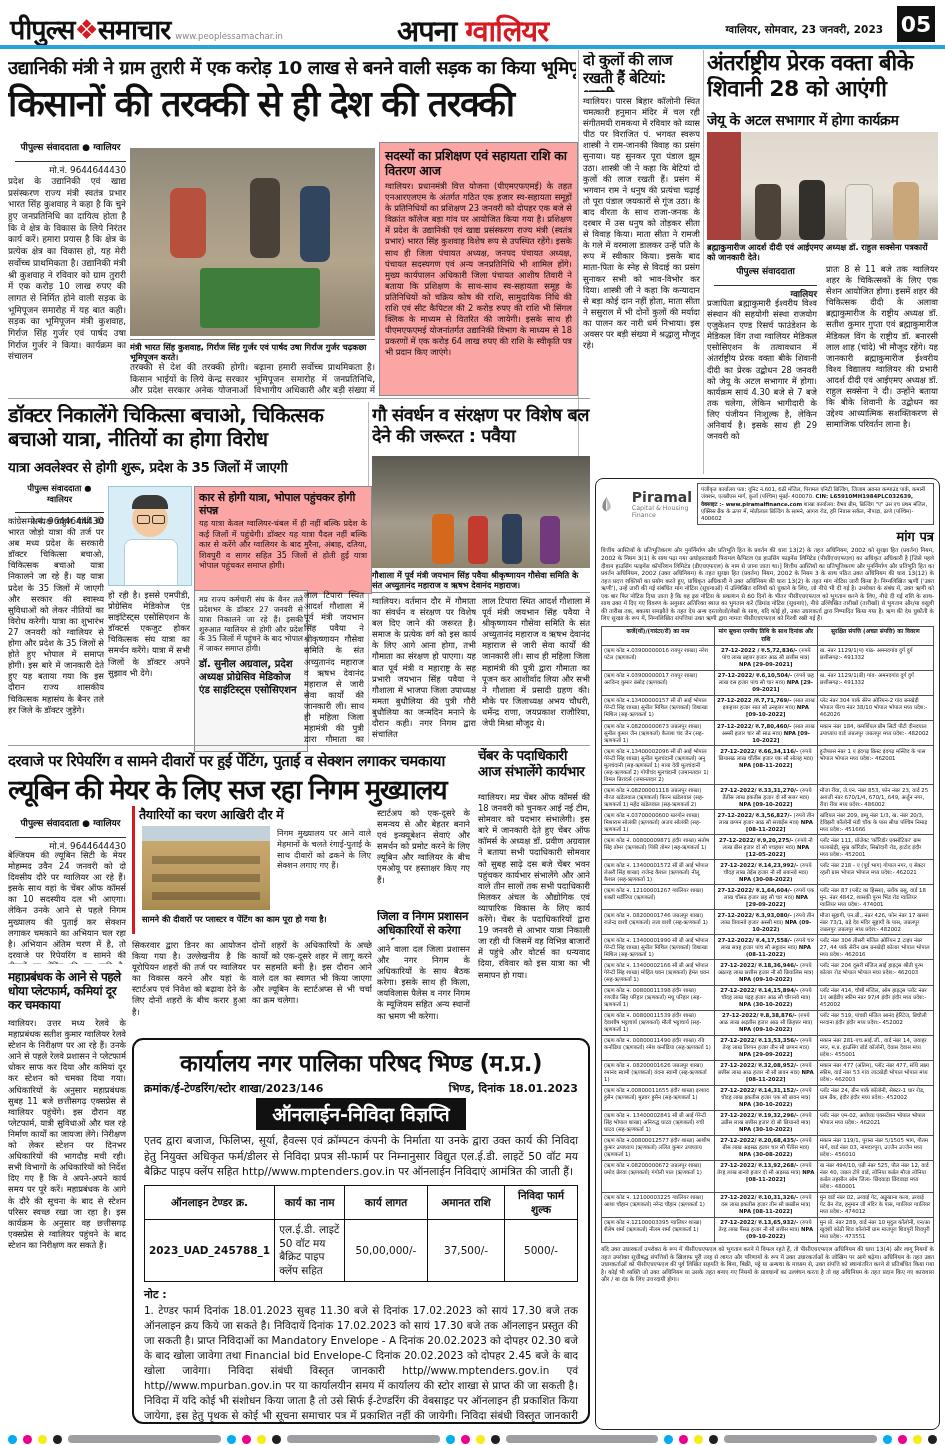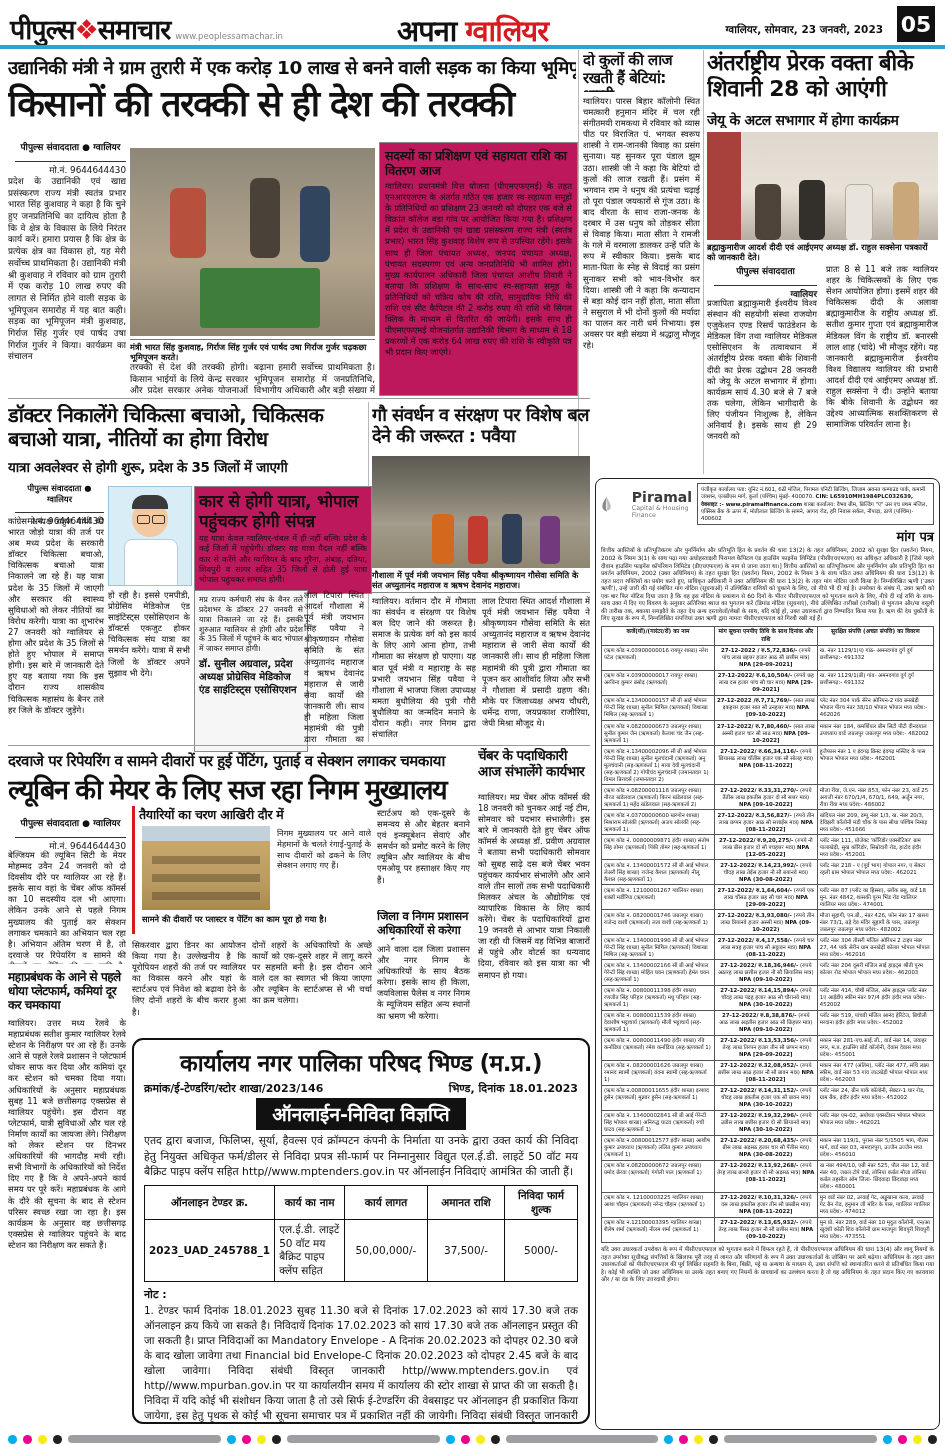--- a/index.html
+++ b/index.html
@@ -25,21 +25,21 @@
   .ed-center{font-size:29px;font-weight:bold;letter-spacing:-1px;white-space:nowrap;}
   .dateline{font-size:10.5px;font-weight:bold;white-space:nowrap;}
   .pagebox{width:38px;height:36px;background:#111;color:#fff;font-size:22px;font-weight:bold;
            display:flex;align-items:center;justify-content:center;}
   .bluebar{background:#2aa3dc;}
   
   .h-kicker{font-size:18.5px;font-weight:bold;white-space:nowrap;overflow:hidden;letter-spacing:-0.5px;}
   .h-lead{font-size:36px;font-weight:bold;white-space:nowrap;overflow:hidden;letter-spacing:-1.5px;}
   .h-med{font-weight:bold;line-height:1.18;letter-spacing:-0.5px;}
   .subhead{font-weight:bold;letter-spacing:-0.3px;}
-  .boxed{border:1px solid #8a8a8a;background:#be185d;}
+  .boxed{border:1px solid #8a8a8a;background:#fca5a5;}
   
   .tender{border:2.5px solid #111;background:#fff;}
   .tender h1{font-size:23px;margin:0;text-align:center;font-weight:bold;letter-spacing:-0.5px;}
   .tender .refrow{display:flex;justify-content:space-between;font-size:11px;font-weight:bold;}
   .tender .titlebox{background:#111;color:#fff;display:inline-block;padding:3px 16px;font-size:19px;font-weight:bold;}
   .tender p{font-size:10.8px;line-height:1.45;margin:0;}
   .ttab{border-collapse:collapse;width:100%;font-size:10.5px;}
   .ttab th,.ttab td{border:1.5px solid #111;padding:3px 4px;text-align:center;vertical-align:middle;line-height:1.3;}
   
   .ad{border:1.5px solid #222;border-radius:8px;background:#fff;}
@@ -132,21 +132,21 @@
   </div>
   <div class="abs body-sm jus clip" style="left:8px;top:516px;width:96px;height:226px;">कांग्रेस अध्यक्ष राहुल गांधी की भारत जोड़ो यात्रा की तर्ज पर अब मध्य प्रदेश के सरकारी डॉक्टर चिकित्सा बचाओ, चिकित्सक बचाओ यात्रा निकालने जा रहे हैं। यह यात्रा प्रदेश के 35 जिलों में जाएगी और सरकार की स्वास्थ्य सुविधाओं को लेकर नीतियों का विरोध करेगी। यात्रा का शुभारंभ 27 जनवरी को ग्वालियर से होगा और प्रदेश के 35 जिलों से होते हुए भोपाल में समाप्त होगी। इस बारे में जानकारी देते हुए यह बताया गया कि इस दौरान राज्य शासकीय चिकित्सक महासंघ के बैनर तले हर जिले के डॉक्टर जुड़ेंगे।</div>
   <div class="abs clip" style="left:108px;top:486px;width:82px;height:98px;background:#d9edf7;border:1px solid #9cc4da;">
     <div class="abs" style="left:23px;top:14px;width:36px;height:36px;background:#f3c9a2;border-radius:50%;"></div>
     <div class="abs" style="left:23px;top:8px;width:36px;height:14px;background:#3a3a3a;border-radius:12px 12px 0 0;"></div>
     <div class="abs" style="left:28px;top:28px;width:11px;height:7px;border:1.5px solid #333;border-radius:2px;"></div>
     <div class="abs" style="left:43px;top:28px;width:11px;height:7px;border:1.5px solid #333;border-radius:2px;"></div>
     <div class="abs" style="left:15px;top:52px;width:52px;height:46px;background:#fff;border:1px solid #b9cdd9;border-radius:8px 8px 0 0;"></div>
   </div>
   <div class="abs boxed clip" style="left:194px;top:486px;width:168px;height:98px;padding:4px;">
-    <div class="subhead" style="font-size:17px;line-height:1.2;margin-bottom:2px;">कार से होगी यात्रा, भोपाल पहुंचकर होगी संपन्न</div>
+    <div class="subhead" style="font-size:11px;line-height:1.2;margin-bottom:2px;">कार से होगी यात्रा, भोपाल पहुंचकर होगी संपन्न</div>
     <div class="jus" style="font-size:8px;line-height:1.3;">यह यात्रा केवल ग्वालियर-चंबल में ही नहीं बल्कि प्रदेश के कई जिलों में पहुंचेगी। डॉक्टर यह यात्रा पैदल नहीं बल्कि कार से करेंगे और ग्वालियर के बाद मुरैना, अंबाह, दतिया, शिवपुरी व सागर सहित 35 जिलों से होती हुई यात्रा भोपाल पहुंचकर समाप्त होगी।</div>
   </div>
   <div class="abs body-sm jus clip" style="left:108px;top:590px;width:82px;height:152px;">हो रही है। इससे एमपीडी, प्रोग्रेसिव मेडिकोज एंड साइंटिस्ट्स एसोसिएशन के डॉक्टर्स एकजुट होकर चिकित्सक संघ यात्रा का समर्थन करेंगे। यात्रा में सभी जिलों के डॉक्टर अपने सुझाव भी देंगे।</div>
   <div class="abs boxed clip" style="left:194px;top:590px;width:104px;height:152px;padding:4px;background:#f6f6f6;">
     <div class="jus" style="font-size:7.6px;line-height:1.3;">मप्र राज्य कर्मचारी संघ के बैनर तले प्रदेशभर के डॉक्टर 27 जनवरी से यात्रा निकालने जा रहे हैं। इसकी शुरुआत ग्वालियर से होगी और प्रदेश के 35 जिलों में पहुंचने के बाद भोपाल में जाकर समाप्त होगी।</div>
     <div class="b" style="font-size:10px;line-height:1.3;margin-top:3px;">डॉ. सुनील अग्रवाल, प्रदेश अध्यक्ष प्रोग्रेसिव मेडिकोज एंड साइंटिस्ट्स एसोसिएशन</div>
   </div>
   <div class="abs body-sm jus clip" style="left:304px;top:590px;width:60px;height:152px;">लाल टिपारा स्थित आदर्श गौशाला में पूर्व मंत्री जयभान सिंह पवैया ने श्रीकृष्णायन गौसेवा समिति के संत अच्युतानंद महाराज व ऋषभ देवानंद महाराज से जारी सेवा कार्यों की जानकारी ली। साथ ही महिला जिला महामंत्री की पुत्री द्वारा गौमाता का पूजन कर आशीर्वाद लिया और सभी ने गौशाला में प्रसादी ग्रहण की। मौके पर जिलाध्यक्ष अभय चौधरी, धर्मेन्द्र राणा, जयप्रकाश राजौरिया, जेपी मिश्रा मौजूद थे।</div>
 
   <div class="abs h-med clip" style="left:372px;top:404px;width:218px;height:50px;font-size:18px;">गौ संवर्धन व संरक्षण पर विशेष बल देने की जरूरत : पवैया</div>

